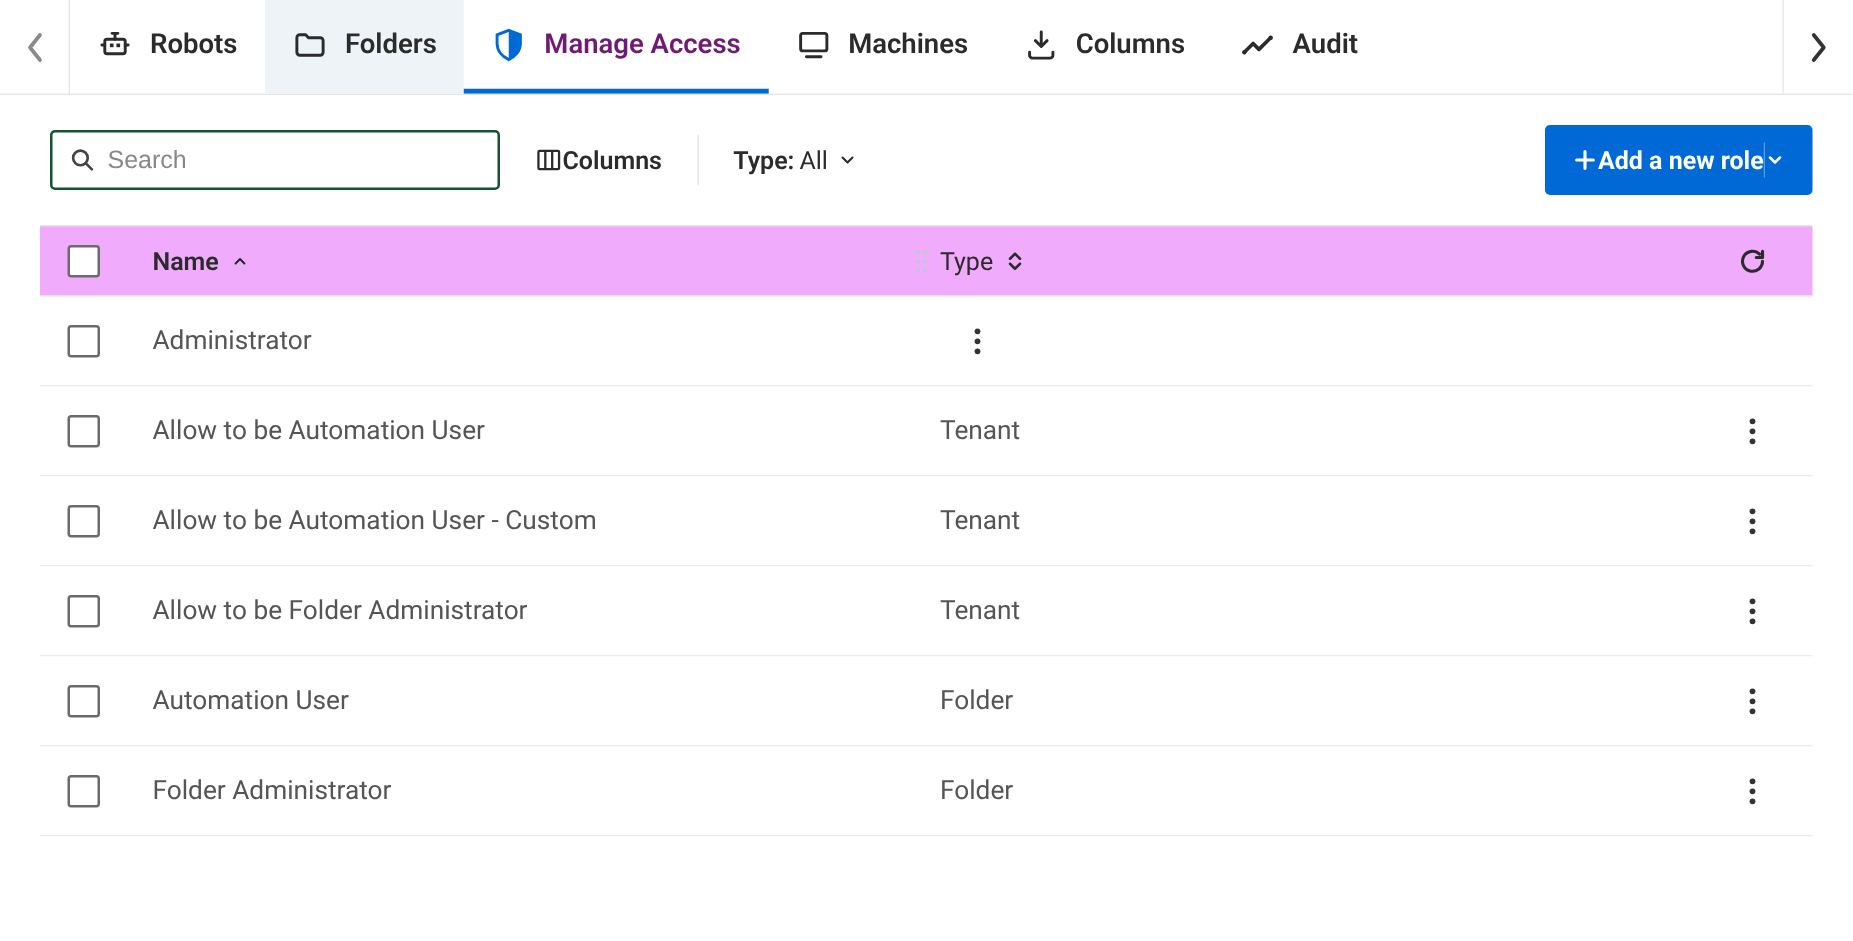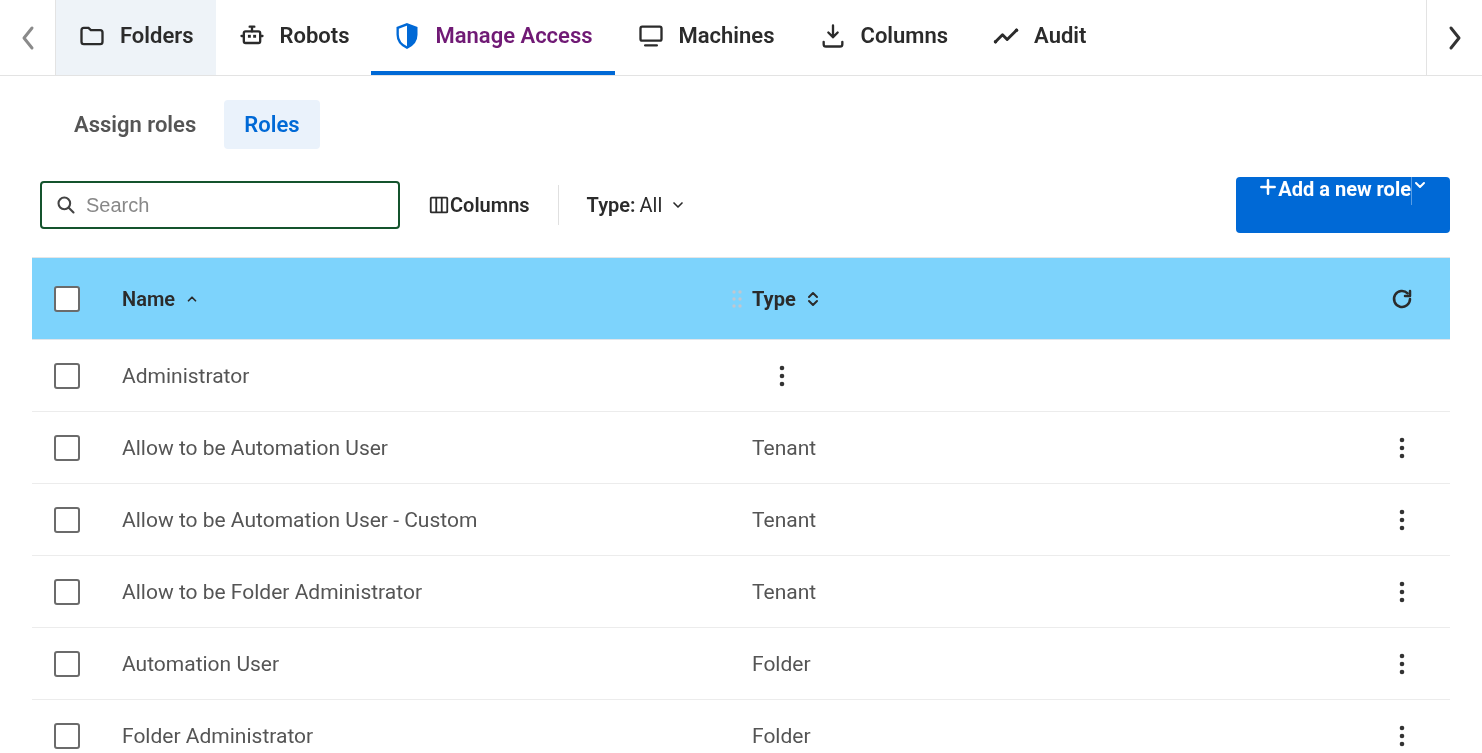--- a/index.html
+++ b/index.html
@@ -122,47 +122,47 @@
       width: 1px;
       height: 40px;
       background: #e0e0e0;
     }
     .type-filter .tval { font-weight: 400; margin-left: 4px; }
 
     .spacer { flex: 1; }
 
     .add-btn {
       display: flex;
-      align-items: flex-start;
+      align-items: center;
       gap: 0;
       background: #0069d6;
       color: #fff;
       font-size: 20px;
       font-weight: 700;
       padding: 0 22px;
       height: 56px;
       border-radius: 4px;
       cursor: pointer;
     }
     .add-btn .sep { width: 1px; height: 28px; background: rgba(255,255,255,0.35); }
 
     
     .table { border-top: 1px solid #e6e6e6; }
     .thead {
       display: flex;
       align-items: center;
-      background: #7dd3fc;
-      height: 82px;
+      background: #f0abfc;
+      height: 56px;
       padding: 0 18px;
       border-bottom: 1px solid #e0e5ea;
     }
     .th-check, .td-check { width: 72px; display: flex; align-items: center; justify-content: flex-start; padding-left: 4px;}
     .th-name { flex: 0 0 600px; display: flex; align-items: center; gap: 10px; font-weight: 600; }
     .th-drag { width: 30px; color: #c0c7d0; display:flex; align-items:center; justify-content:center; }
-    .th-type { flex: 1; display: flex; align-items: center; gap: 11px; font-weight: 700; }
+    .th-type { flex: 1; display: flex; align-items: center; gap: 11px; font-weight: 400; }
     .th-refresh { width: 60px; display: flex; align-items: center; justify-content: center; cursor: pointer; }
 
     .trow {
       display: flex;
       align-items: center;
       height: 72px;
       padding: 0 18px;
       border-bottom: 1px solid #ececec;
       color: #555;
       font-size: 21px;
@@ -184,40 +184,40 @@
 <body>
 
 <div class="topbar">
   <div class="topbar-scroll left">
     <svg width="16" height="26" viewBox="0 0 16 26">
         <path d="M12 3 L4 13 L12 23" stroke="currentColor" stroke-width="3" fill="none" stroke-linecap="round" stroke-linejoin="round"></path>
       </svg>
   </div>
   <div class="topbar-tabs">
 
-    <div class="toptab secondary">
-      <span class="icon">
-        <svg width="28" height="28" viewBox="0 0 24 24">
-            <path d="M3 7 a2 2 0 0 1 2-2 h4 l2 2 h8 a2 2 0 0 1 2 2 v8 a2 2 0 0 1 -2 2 H5 a2 2 0 0 1 -2 -2 Z" stroke="currentColor" stroke-width="2" fill="none"></path>
-          </svg>
-      </span>
-      <span>Folders</span>
-    </div>
-
     <div class="toptab">
       <span class="icon">
         <svg width="28" height="28" viewBox="0 0 24 24">
             <rect x="5" y="8" width="14" height="10" rx="1.5" stroke="currentColor" stroke-width="2" fill="none"></rect>
             <path d="M12 8 V4 M10 4 h4" stroke="currentColor" stroke-width="2" stroke-linecap="round"></path>
             <path d="M3 12 h2 M19 12 h2" stroke="currentColor" stroke-width="2" stroke-linecap="round"></path>
             <rect x="8.5" y="11" width="2.5" height="2.5" fill="currentColor"></rect>
             <rect x="13" y="11" width="2.5" height="2.5" fill="currentColor"></rect>
           </svg>
       </span>
       <span>Robots</span>
+    </div>
+
+    <div class="toptab secondary">
+      <span class="icon">
+        <svg width="28" height="28" viewBox="0 0 24 24">
+            <path d="M3 7 a2 2 0 0 1 2-2 h4 l2 2 h8 a2 2 0 0 1 2 2 v8 a2 2 0 0 1 -2 2 H5 a2 2 0 0 1 -2 -2 Z" stroke="currentColor" stroke-width="2" fill="none"></path>
+          </svg>
+      </span>
+      <span>Folders</span>
     </div>
 
     <div class="toptab active">
       <span class="icon">
         <svg width="28" height="28" viewBox="0 0 24 24">
             <path d="M12 2 L20 5 V11 c0 5 -3.5 9 -8 11 C7.5 20 4 16 4 11 V5 Z" stroke="currentColor" stroke-width="2" fill="none"></path>
             <path d="M12 2 L20 5 V11 c0 5 -3.5 9 -8 11 Z" fill="currentColor" opacity="1"></path>
           </svg>
       </span>
       <span>Manage Access</span>
@@ -258,24 +258,20 @@
   </div>
   <div class="topbar-scroll right">
     <svg width="16" height="26" viewBox="0 0 16 26">
         <path d="M4 3 L12 13 L4 23" stroke="#333" stroke-width="3" fill="none" stroke-linecap="round" stroke-linejoin="round"></path>
       </svg>
   </div>
 </div>
 
 <div class="content">
 
-  <div class="subtabs">
-    <div class="subtab">Assign roles</div>
-    <div class="subtab active">Roles</div>
-  </div>
 
   <div class="toolbar">
     <div class="search-wrap">
       <span class="icon">
         <svg width="20" height="20" viewBox="0 0 24 24">
             <circle cx="10" cy="10" r="7" stroke="currentColor" stroke-width="2.5" fill="none"></circle>
             <path d="M15 15 L21 21" stroke="currentColor" stroke-width="2.5" stroke-linecap="round"></path>
           </svg>
       </span>
       <input type="text" placeholder="Search" style="">

